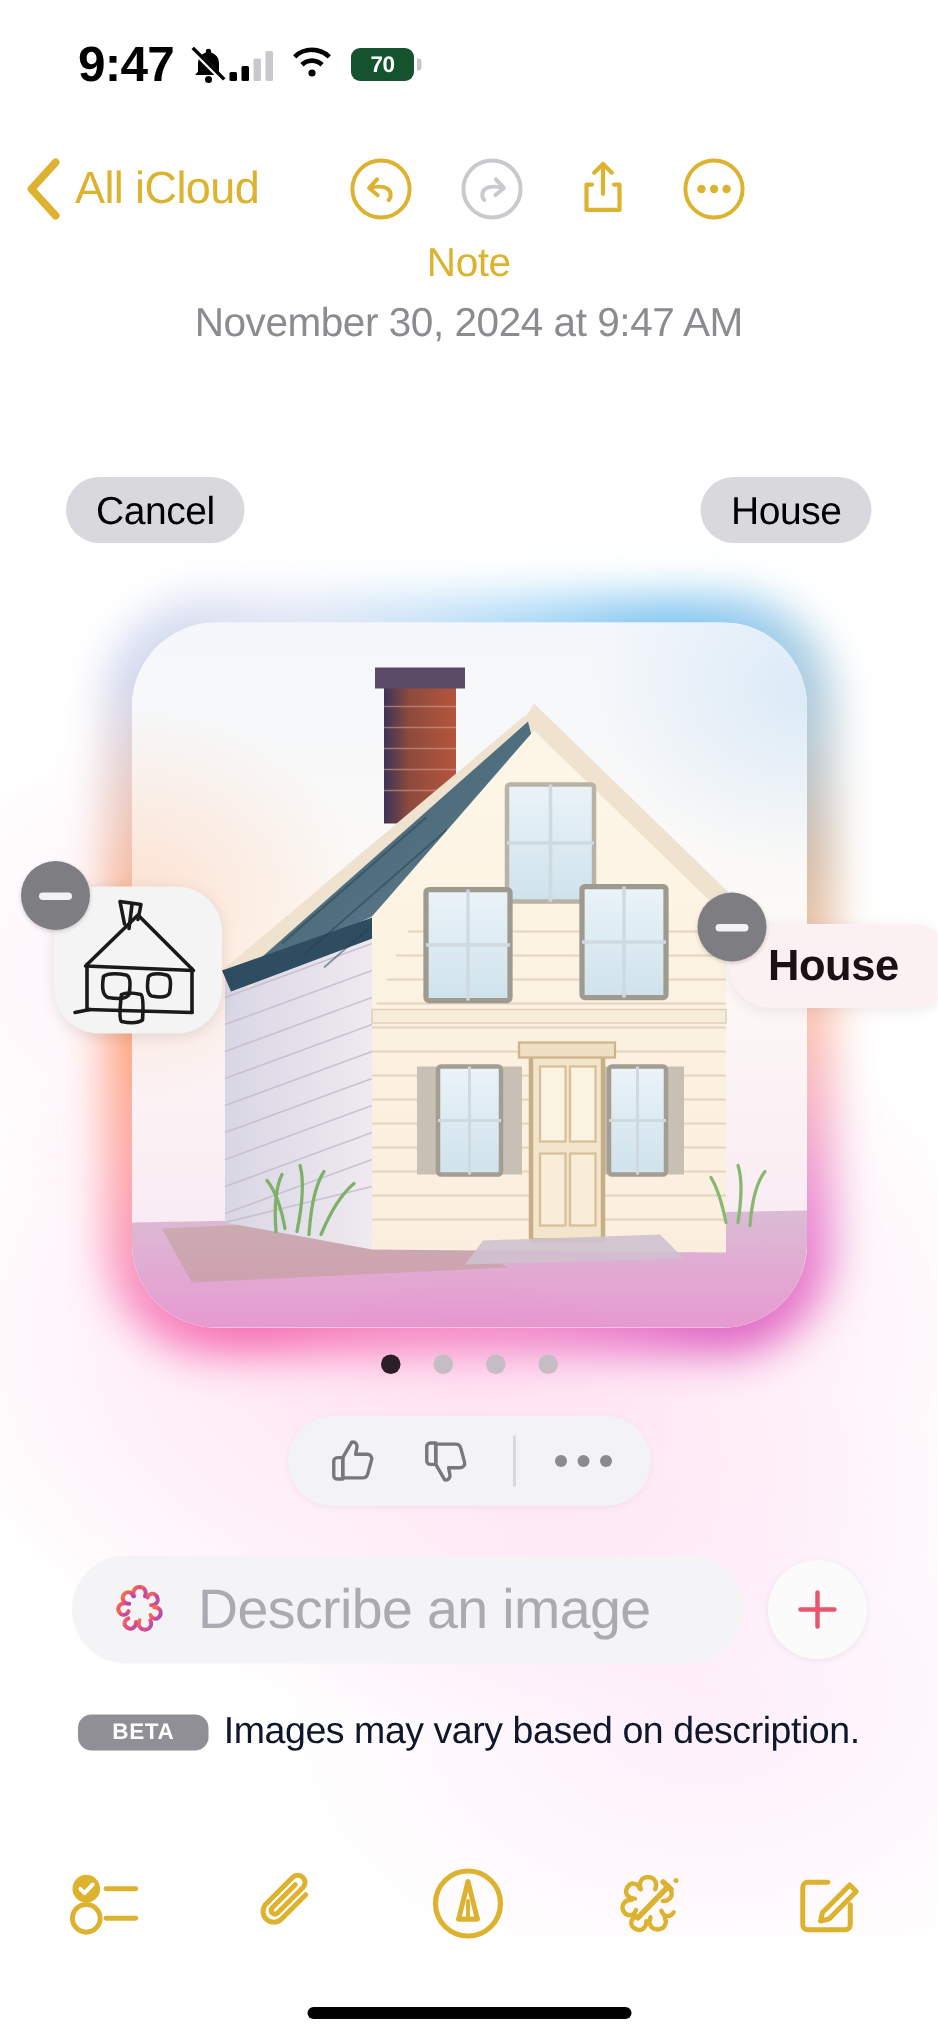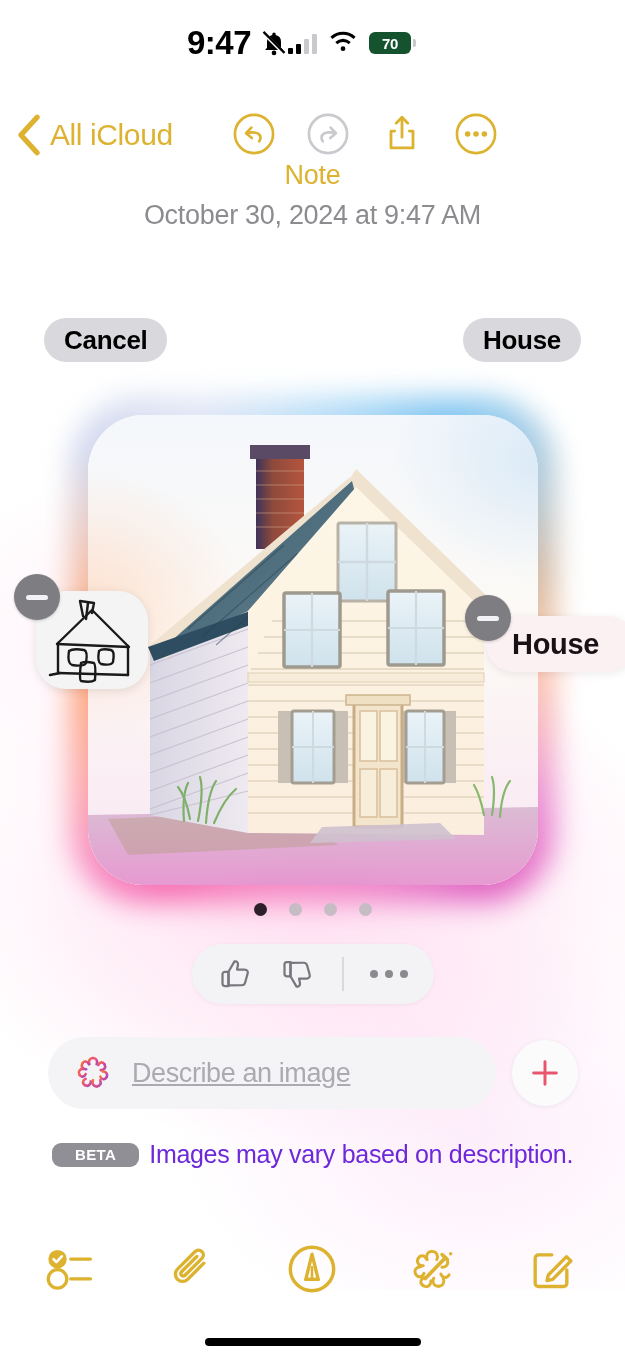--- a/index.html
+++ b/index.html
@@ -18,21 +18,21 @@
     background:
       radial-gradient(ellipse 520px 360px at 312px 660px, rgba(255,150,210,0.30) 0%, rgba(255,170,215,0.16) 45%, rgba(255,255,255,0) 72%),
       radial-gradient(ellipse 420px 260px at 180px 420px, rgba(255,210,235,0.35) 0%, rgba(255,255,255,0) 70%),
       radial-gradient(ellipse 420px 300px at 470px 900px, rgba(250,200,240,0.30) 0%, rgba(255,255,255,0) 70%);
     pointer-events:none;
   }
 
   
   #statusbar {
     position:absolute; top:0; left:0; width:590px; height:86px;
-    display:flex; align-items:center; justify-content:center;
+    display:flex; align-items:center; justify-content:flex-start;
     padding:0 44px 0 52px; z-index:30;
   }
   .sb-left { display:flex; align-items:center; gap:9px; }
   .sb-time { font-size:33px; font-weight:bold; color:#000; letter-spacing:-0.5px; }
   .sb-right { display:flex; align-items:center; gap:11px; }
 
   
   .signal { display:flex; align-items:flex-end; gap:3px; height:22px; }
   .signal i { display:block; width:5px; background:#000; border-radius:1px; }
   .signal i:nth-child(1){ height:6px; }
@@ -46,21 +46,21 @@
   }
   .battery::after {
     content:""; position:absolute; right:-5px; top:7px; width:3px; height:8px;
     background:#c9c9cd; border-radius:0 2px 2px 0;
   }
   .battery span { color:#fff; font-size:15px; font-weight:bold; letter-spacing:-0.3px; }
 
   
   #navbar {
     position:absolute; top:96px; left:0; width:524px; height:60px;
-    display:flex; align-items:flex-end; z-index:30;
+    display:flex; align-items:center; z-index:30;
   }
   .back-btn { display:flex; align-items:center; gap:8px; margin-left:16px; }
   .back-label { color:#dcb22f; font-size:30px; letter-spacing:-0.4px; }
   .nav-spacer { flex:1; }
   .nav-actions { display:flex; align-items:center; gap:30px; margin-right:26px; }
   .nav-ico { width:44px; height:44px; display:flex; align-items:center; justify-content:center; }
 
   
   #titleblock {
     position:absolute; top:160px; left:0; width:625px; text-align:center; z-index:20;
@@ -71,21 +71,21 @@
   .note-date { font-size:27px; color:#8b8b90; letter-spacing:-0.3px; margin-top:9px; }
 
   
   #actionrow {
     position:absolute; top:318px; left:0; width:625px; height:44px;
     display:flex; justify-content:space-between; padding:0 44px; z-index:25;
   }
   .pill-btn {
     background:#d9d9dd; border-radius:22px; height:44px;
     display:flex; align-items:center; padding:0 20px;
-    font-size:26px; font-weight:bold; color:#000; letter-spacing:-0.3px;
+    font-size:26px; font-weight:normal; color:#000; letter-spacing:-0.3px;
   }
 
   
   #imagewrap { position:absolute; top:415px; left:88px; width:450px; height:470px; z-index:10; }
   #glow {
     position:absolute; inset:-18px; border-radius:72px;
     background:
       radial-gradient(circle at 78% 6%, #7cc4f2 0%, rgba(124,196,242,0) 42%),
       radial-gradient(circle at 97% 34%, #ffb27a 0%, rgba(255,178,122,0) 40%),
       radial-gradient(circle at 8% 52%, #ff9f6b 0%, rgba(255,159,107,0) 40%),
@@ -156,37 +156,37 @@
 
   
   #promptrow {
     position:absolute; top:1037px; left:48px; width:530px; height:72px;
     display:flex; align-items:center; gap:16px; z-index:20;
   }
   #promptfield {
     flex:1; height:72px; background:#f4f4f6; border-radius:36px;
     display:flex; align-items:center; padding:0 24px; gap:18px;
   }
-  #promptfield .ph { font-size:27px; color:#aaaab0; letter-spacing:-0.4px;text-decoration:underline; }
+  #promptfield .ph { font-size:37px; color:#aaaab0; letter-spacing:-0.4px; }
   #plusbtn {
     width:66px; height:66px; border-radius:33px; background:#fbfbfc;
     display:flex; align-items:center; justify-content:center;
     box-shadow:0 1px 5px rgba(0,0,0,.07);
   }
 
   
   #betarow {
     position:absolute; top:1140px; left:0; width:625px; z-index:20;
     display:flex; align-items:center; justify-content:center; gap:10px;
   }
   #betabadge {
     background:#8f8f95; color:#fff; font-size:15px; font-weight:bold;
     border-radius:9px; padding:3px 23px 4px; letter-spacing:0.4px;
   }
-  #betatext { font-size:25px; color:#6d28d9; letter-spacing:-0.3px; }
+  #betatext { font-size:25px; color:#0f172a; letter-spacing:-0.3px; }
 
   
   #toolbar {
     position:absolute; bottom:52px; left:0; width:625px; height:78px;
     display:flex; align-items:center; justify-content:space-around;
     padding:0 14px; z-index:30;
   }
   .tb-item { width:72px; height:72px; display:flex; align-items:center; justify-content:center; }
 
   
@@ -266,21 +266,21 @@
         <circle cx="20.7" cy="15" r="1.9" fill="#dcb22f"></circle>
       </svg>
     </div>
   </div>
 </div>
 
 <div id="titleblock">
   <div class="sugg-row">
     <span class="sugg-edit">Note</span>
   </div>
-  <div class="note-date">October 30, 2024 at 9:47 AM</div>
+  <div class="note-date">November 30, 2024 at 9:47 AM</div>
 </div>
 
 <div id="actionrow">
   <div class="pill-btn">Cancel</div>
   <div class="pill-btn">House</div>
 </div>
 
 <div id="imagewrap">
   <div id="glow"></div>
   <div id="imgcard">

